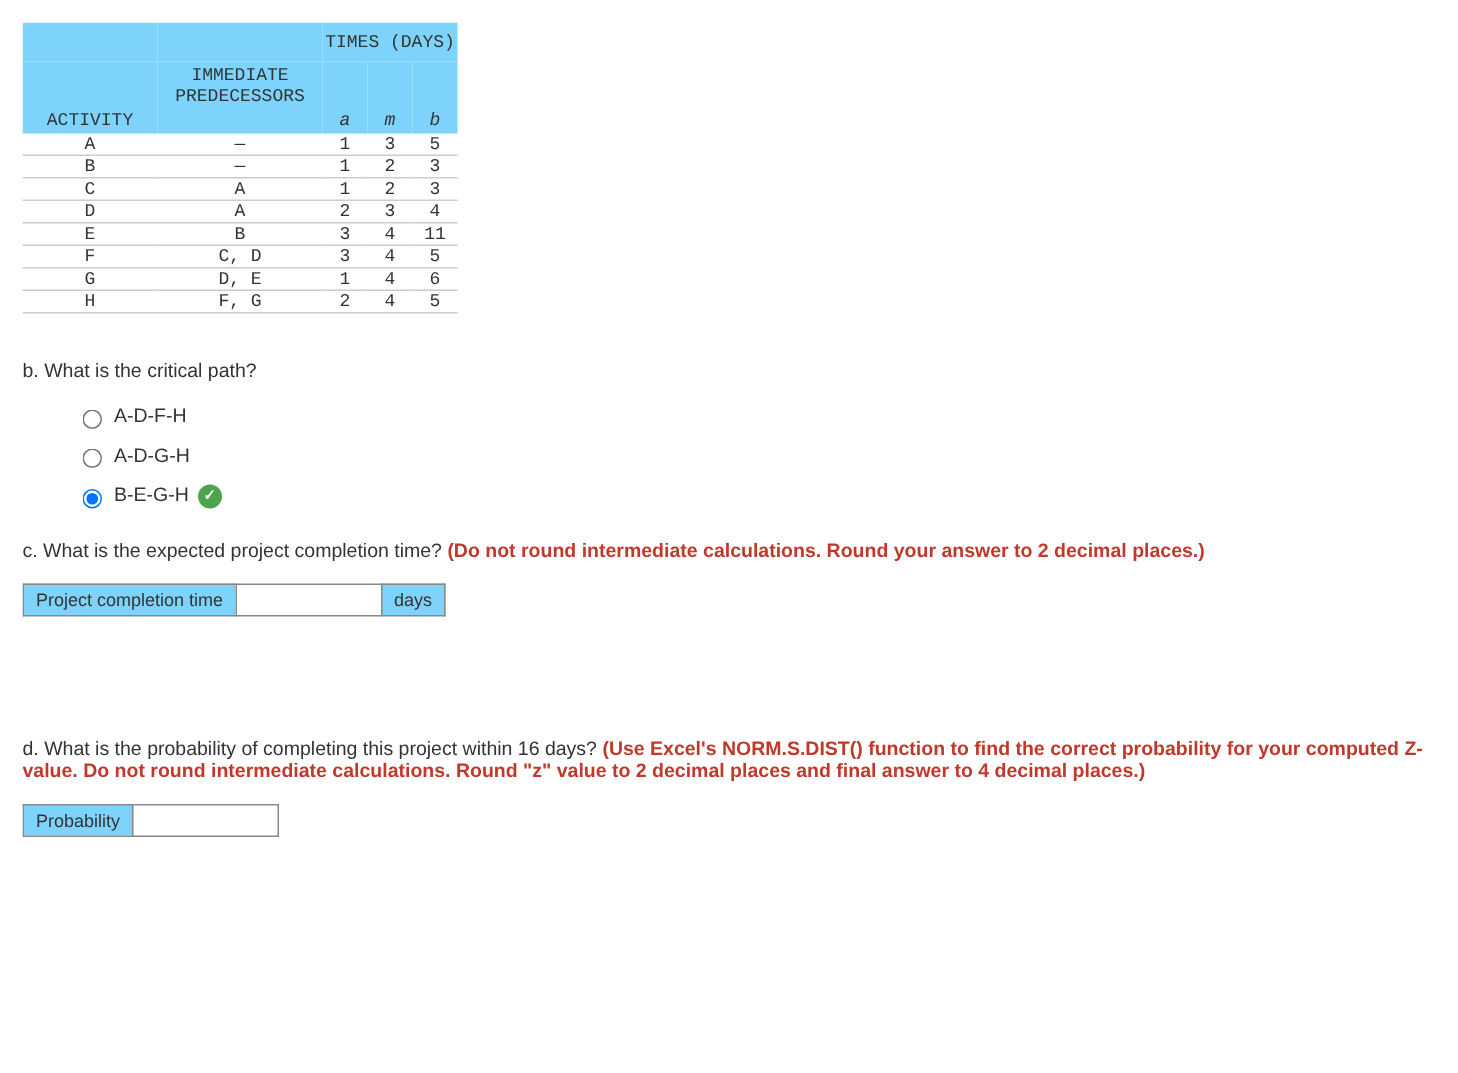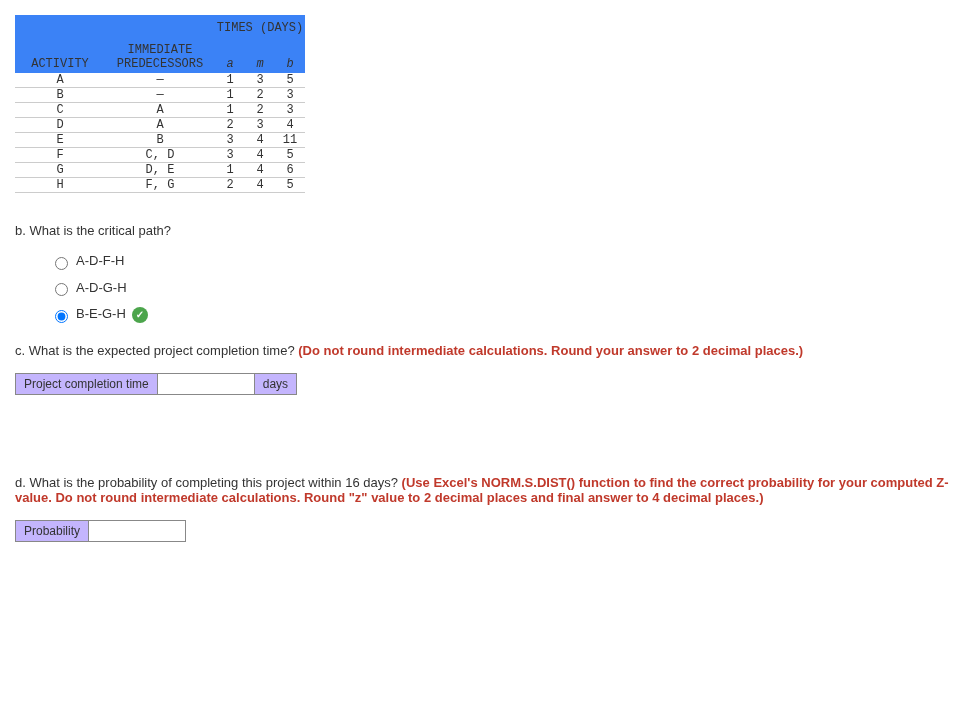--- a/index.html
+++ b/index.html
@@ -24,21 +24,21 @@
     background: #d0d4de;
     font-weight: normal;
     padding: 2px 0;
   }
   .super-header {
     background: #d0d4de;
     height: 22px;
     padding-top: 4px;
   }
   .header-row td, .header-row th {
-    background: #3b82f6;
+    background: #7dd3fc;
   }
   .col-activity { width: 90px; text-align: center; }
   .col-pred { width: 110px; }
   .col-a { width: 30px; }
   .col-m { width: 30px; }
   .col-b { width: 30px; }
   .italic { font-style: italic; }
   .question {
     margin: 20px 0 15px 0;
   }
@@ -76,41 +76,41 @@
     border-collapse: collapse;
     margin-top: 10px;
     margin-bottom: 80px;
   }
   .input-table td {
     border: 1px solid #888;
     padding: 3px 8px;
     font-size: 12px;
   }
   .input-label {
-    background: #c4b5fd;
+    background: #7dd3fc;
   }
   .input-cell {
     width: 80px;
     background: #fff;
   }
   .section-d { margin-top: 40px; }
 </style>
 </head>
 <body>
 
 <table class="data-table">
   <tbody>
       <tr class="header-row">
     <th class="col-activity super-header"></th>
     <th class="col-pred super-header"></th>
     <th colspan="3" class="super-header">TIMES (DAYS)</th>
   </tr>
   <tr class="header-row">
     <th class="col-activity" style="vertical-align:bottom;padding-bottom:2px;">ACTIVITY</th>
-    <th class="col-pred" style="padding-bottom:2px;">
+    <th class="col-pred" style="padding-bottom:18px;">
       <span>IMMEDIATE</span><br>
       <span>PREDECESSORS</span>
     </th>
     <th class="col-a italic" style="vertical-align:bottom;padding-bottom:2px;">a</th>
     <th class="col-m italic" style="vertical-align:bottom;padding-bottom:2px;">m</th>
     <th class="col-b italic" style="vertical-align:bottom;padding-bottom:2px;">b</th>
   </tr>
   </tbody>
     <tbody id="activity-rows">
       <tr>

